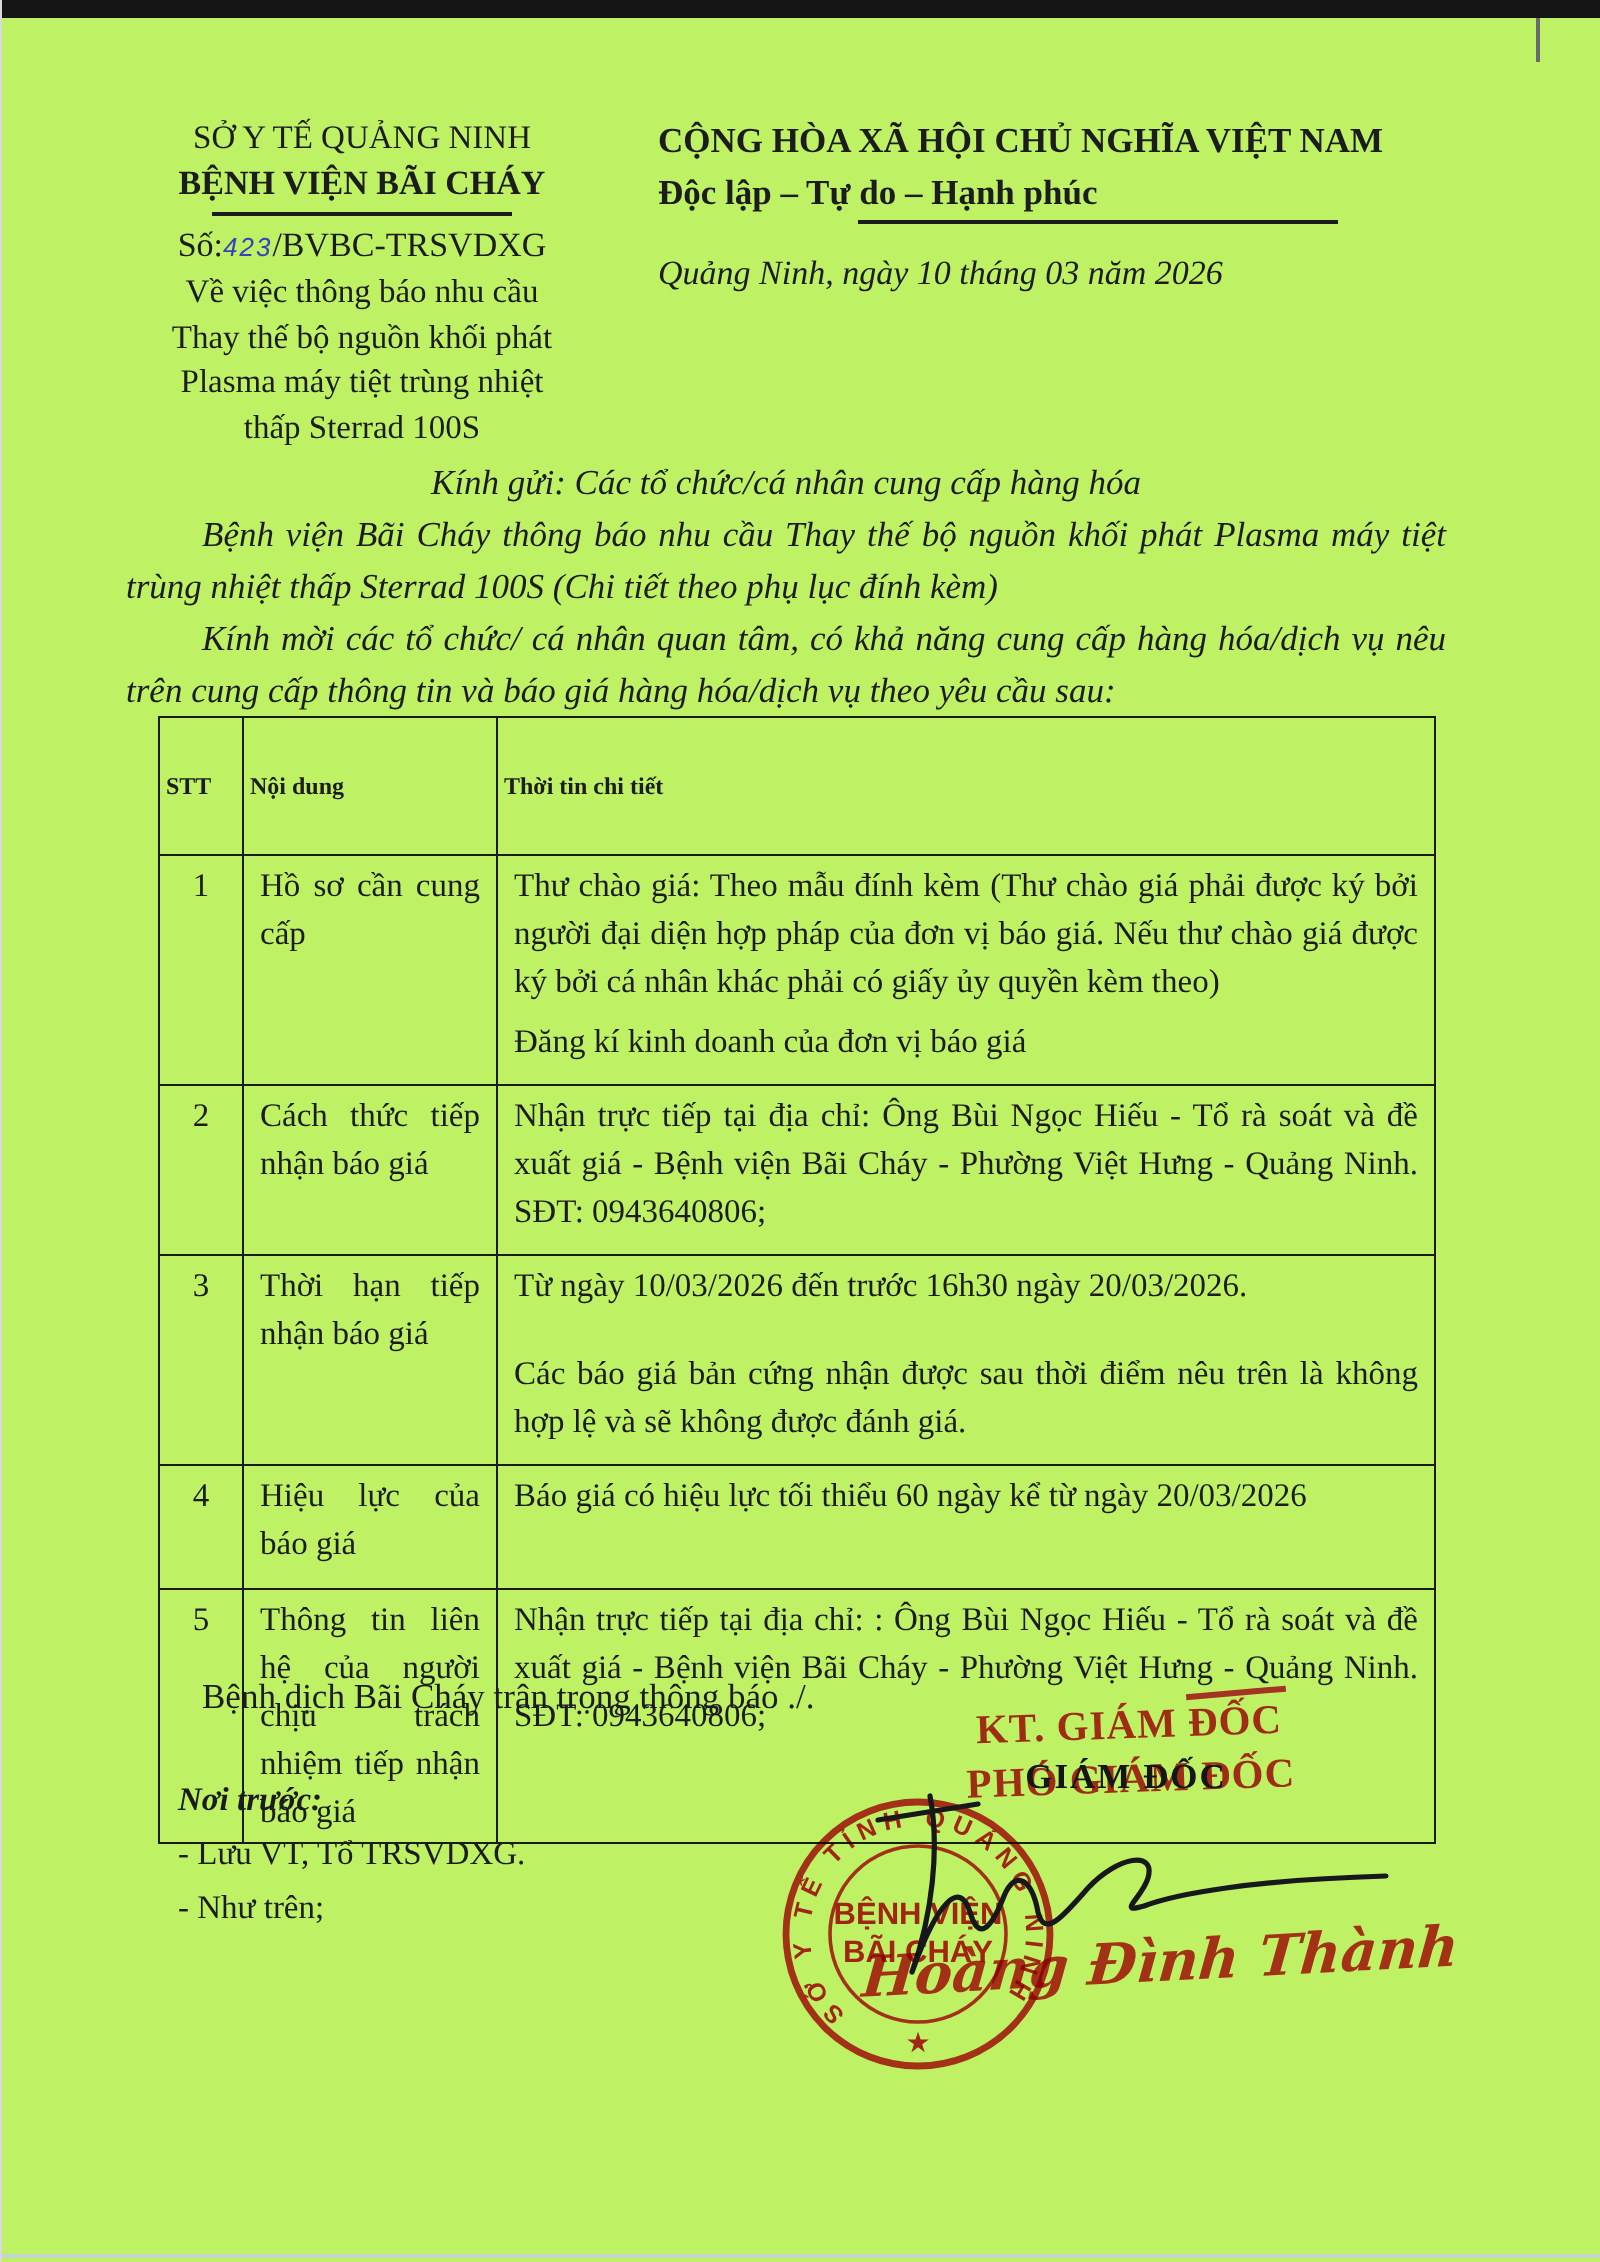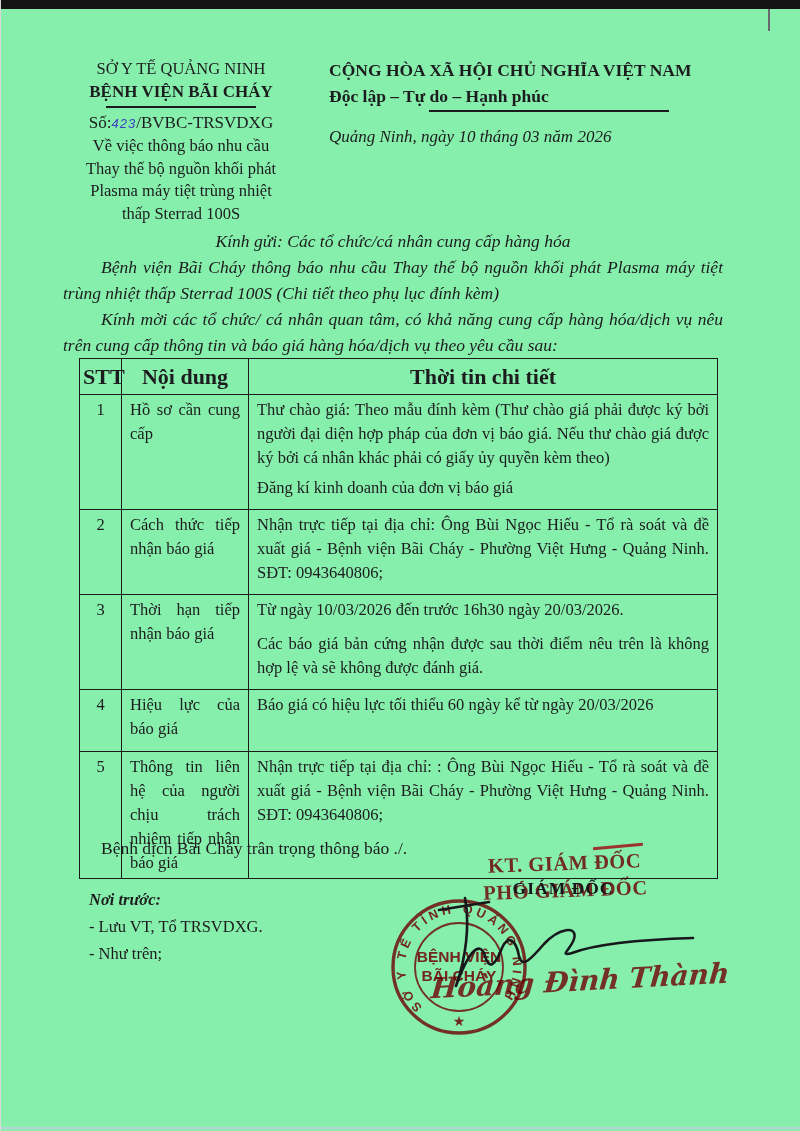--- a/index.html
+++ b/index.html
@@ -1,19 +1,19 @@
 <!DOCTYPE html>
 <html><head>
 <meta charset="utf-8">
 <style>
   html,body{margin:0;padding:0;}
   body{background:#e9e9ea;}
   .page{
     position:relative;width:800px;height:1131px;margin:0 auto;
-    background:#86efac;color:#1c1c1e;overflow:hidden;
+    background:#bef264;color:#1c1c1e;overflow:hidden;
     font-family:"Liberation Serif","DejaVu Serif",serif;
     border-left:1px solid #d9d9db;
   }
   .top-strip{position:absolute;top:0;left:0;width:800px;height:9px;background:#141414;}
   .edge-right-mark{position:absolute;top:9px;left:767px;width:2px;height:22px;background:#6a6a6e;}
   .bottom-line{position:absolute;top:1127px;left:0;width:800px;height:2px;background:#c4cde6;opacity:.8;}
 
   
   .hdr-left{position:absolute;left:60px;top:57px;width:240px;text-align:center;font-size:16.5px;line-height:23px;}
   .org-name{font-weight:bold;font-size:17px;}
@@ -29,21 +29,21 @@
   .date-line{font-style:italic;font-size:17px;margin-top:15px;}
 
   
   .body-text{position:absolute;left:62px;top:228px;width:660px;font-size:17.5px;line-height:26px;font-style:italic;}
   .salutation{text-align:center;}
   .para{text-align:justify;text-indent:38px;margin:0;}
 
   
   .doc-table{position:absolute;left:78px;top:358px;width:638px;border-collapse:collapse;font-size:16.5px;line-height:24px;table-layout:fixed;}
   .doc-table td,.doc-table th{border:1.6px solid #1b1b1b;vertical-align:top;padding:3px 8px;}
-  .doc-table th{font-size:22px;padding:5px 3px;text-align:center;vertical-align:middle;}
+  .doc-table th{font-size:12px;padding:22px 3px;text-align:left;vertical-align:middle;}
   .cell-num{text-align:center;padding-top:6px;}
   .cell-topic{text-align:justify;padding-top:6px;}
   .cell-detail p{margin:0 0 6px;text-align:justify;}
 
   .closing{position:absolute;left:62px;top:838px;width:660px;font-size:17.5px;text-indent:38px;}
 
   .recipients{position:absolute;left:88px;top:886px;font-size:16.5px;line-height:27px;}
   .recip-label{font-weight:bold;font-style:italic;}
 
   
@@ -114,21 +114,21 @@
       <td class="cell-num">2</td>
       <td class="cell-topic">Cách thức tiếp nhận báo giá</td>
       <td class="cell-detail">
         <p>Nhận trực tiếp tại địa chỉ: Ông Bùi Ngọc Hiếu - Tổ rà soát và đề xuất giá - Bệnh viện Bãi Cháy - Phường Việt Hưng - Quảng Ninh. SĐT: 0943640806;</p>
       </td>
     </tr>
     <tr style="height:88px">
       <td class="cell-num">3</td>
       <td class="cell-topic">Thời hạn tiếp nhận báo giá</td>
       <td class="cell-detail">
-        <p style="margin-bottom:10px;">Từ ngày 10/03/2026 đến trước 16h30 ngày 20/03/2026.</p>
+        <p style="margin-bottom:20px;">Từ ngày 10/03/2026 đến trước 16h30 ngày 20/03/2026.</p>
         <p>Các báo giá bản cứng nhận được sau thời điểm nêu trên là không hợp lệ và sẽ không được đánh giá.</p>
       </td>
     </tr>
     <tr style="height:62px">
       <td class="cell-num">4</td>
       <td class="cell-topic">Hiệu lực của báo giá</td>
       <td class="cell-detail">
         <p>Báo giá có hiệu lực tối thiểu 60 ngày kể từ ngày 20/03/2026</p>
       </td>
     </tr>

